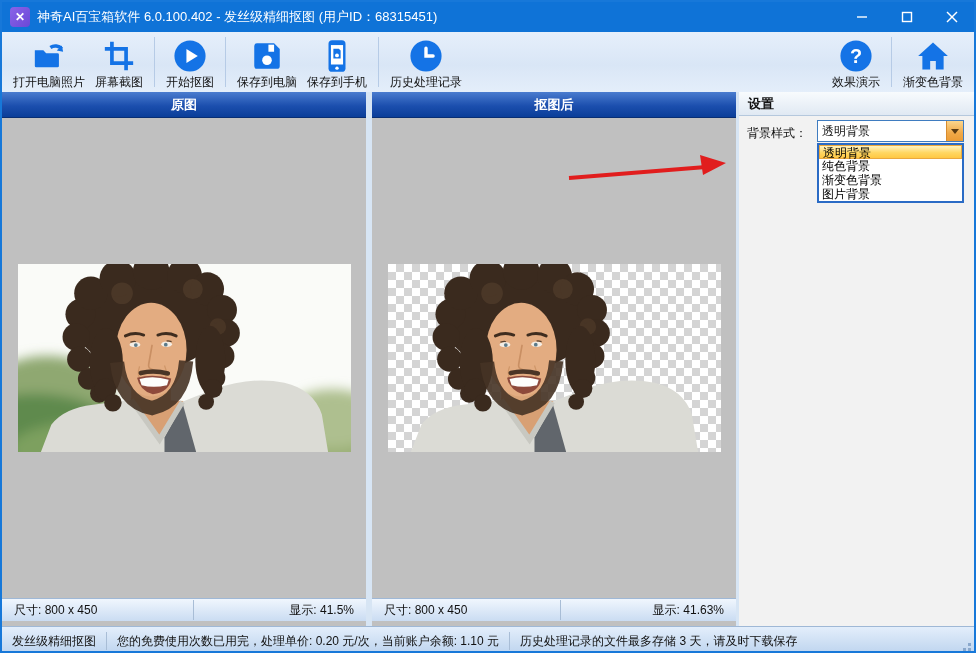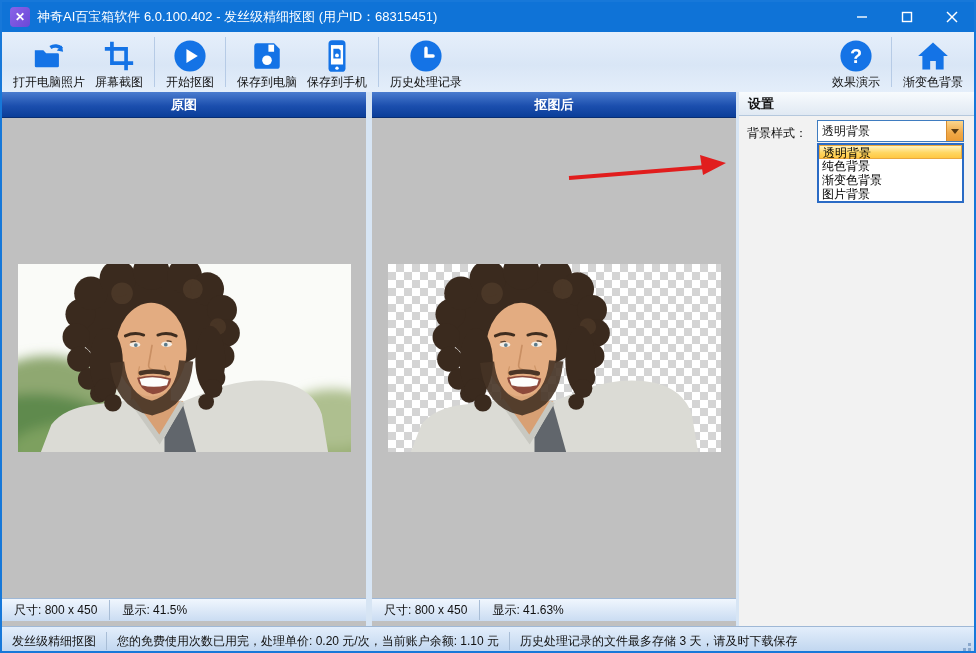--- a/index.html
+++ b/index.html
@@ -34,21 +34,21 @@
   .panel-header { height: 26px; background: linear-gradient(180deg,#4a7ccf 0%,#1c4fae 55%,#0a3e99 100%);
     border-bottom: 1px solid #082e73; color: #fff; font-size: 13px; font-weight: bold;
     display: flex; align-items: center; justify-content: center; }
   .panel-content { height: 480px; display: flex; align-items: center; justify-content: center; }
   .img-frame { width: 333px; height: 188px; }
   .checker { background-image:
       linear-gradient(45deg,#d4d4d4 25%,transparent 25%,transparent 75%,#d4d4d4 75%),
       linear-gradient(45deg,#d4d4d4 25%,#ffffff 25%,#ffffff 75%,#d4d4d4 75%);
     background-position: 0 0, 8px 8px; background-size: 16px 16px; background-color: #fff; }
   .panel-status { height: 23px; background: linear-gradient(180deg,#f0f6fd 0%,#cadcf2 100%);
-    border-top: 1px solid #9fb8d6; display: flex; align-items: center; font-size: 12px; color: #111; }
+    border-top: 1px solid #9fb8d6; display: flex; align-items: center; font-size: 12px; color: #111; justify-content: space-between; }
   .ps-seg { padding: 0 12px; white-space: nowrap; }
   .ps-div { width: 1px; height: 20px; background: #a8bdd6; }
 
   
   .settings { flex: 1; display: flex; flex-direction: column; background: #f2f2f2; }
   .settings-header { height: 24px; background: linear-gradient(180deg,#f8fbfd 0%,#e0e9f3 100%);
     border-bottom: 1px solid #b5c8dd; font-size: 13px; font-weight: bold; color: #141414;
     display: flex; align-items: center; padding-left: 9px; }
   .settings-body { position: relative; flex: 1; padding-left: 19px; }
   .bg-label { position: absolute; left: 8px; top: 9px; font-size: 12px; color: #111; }

